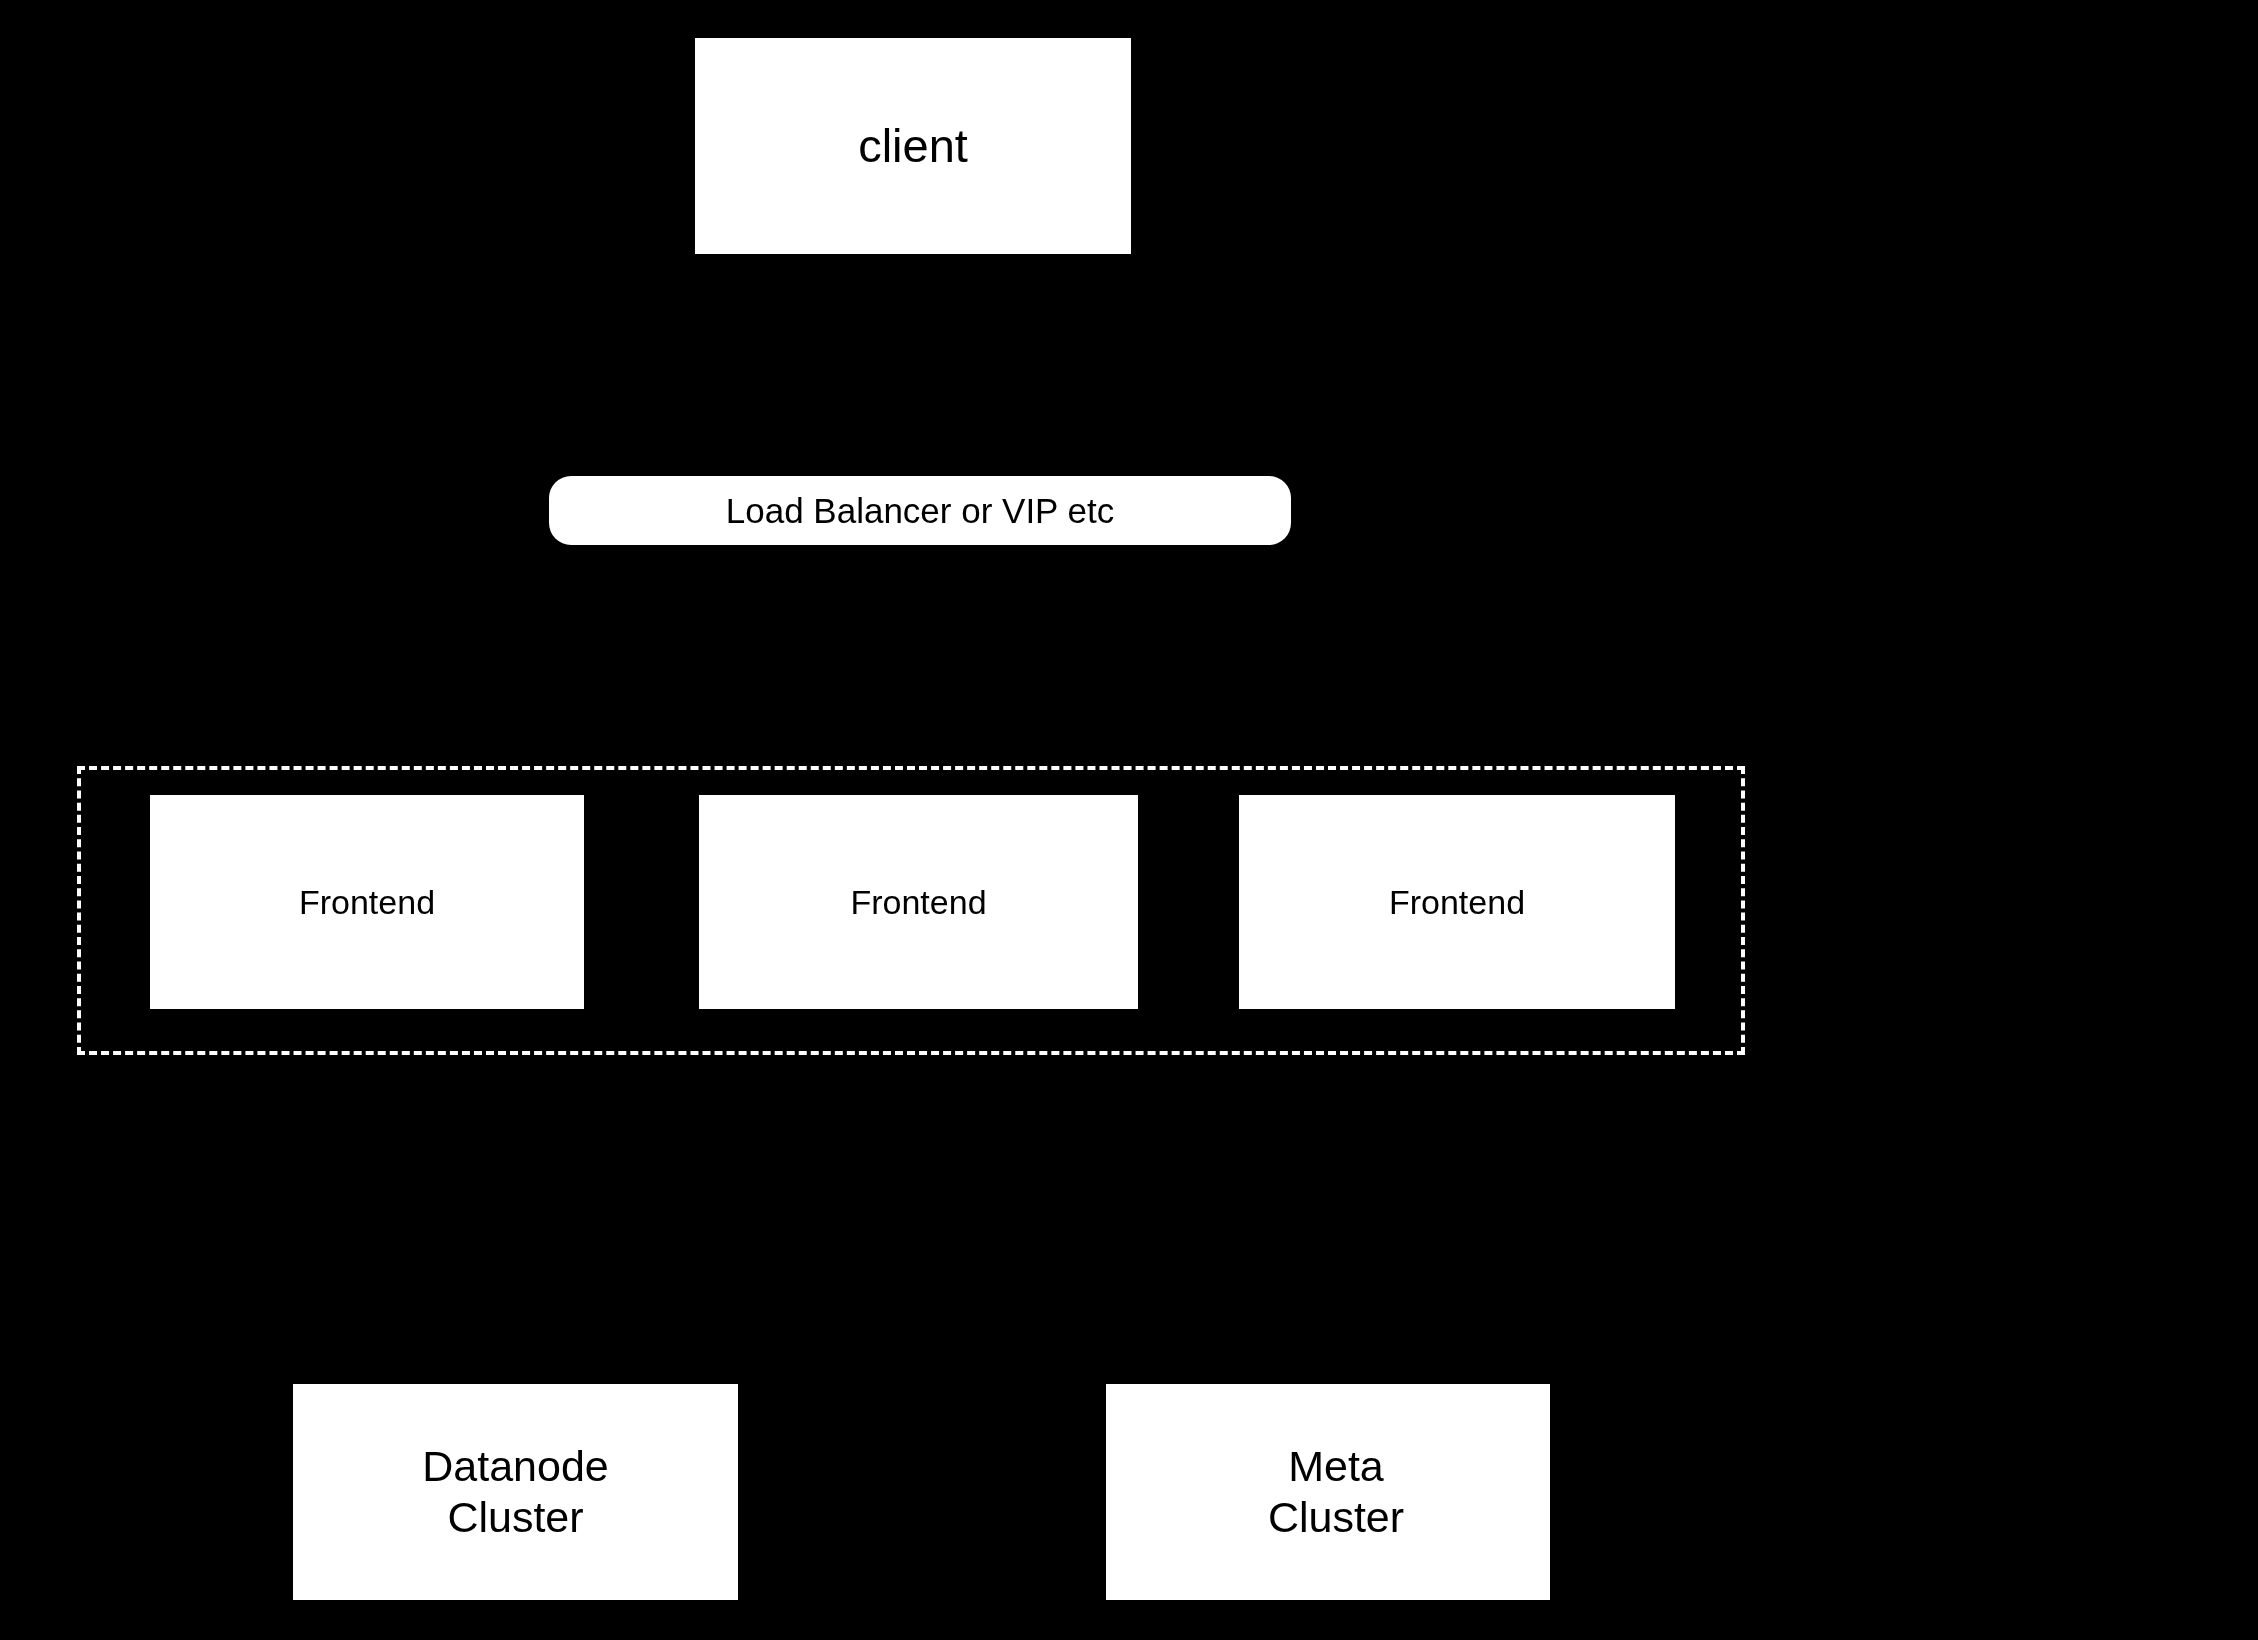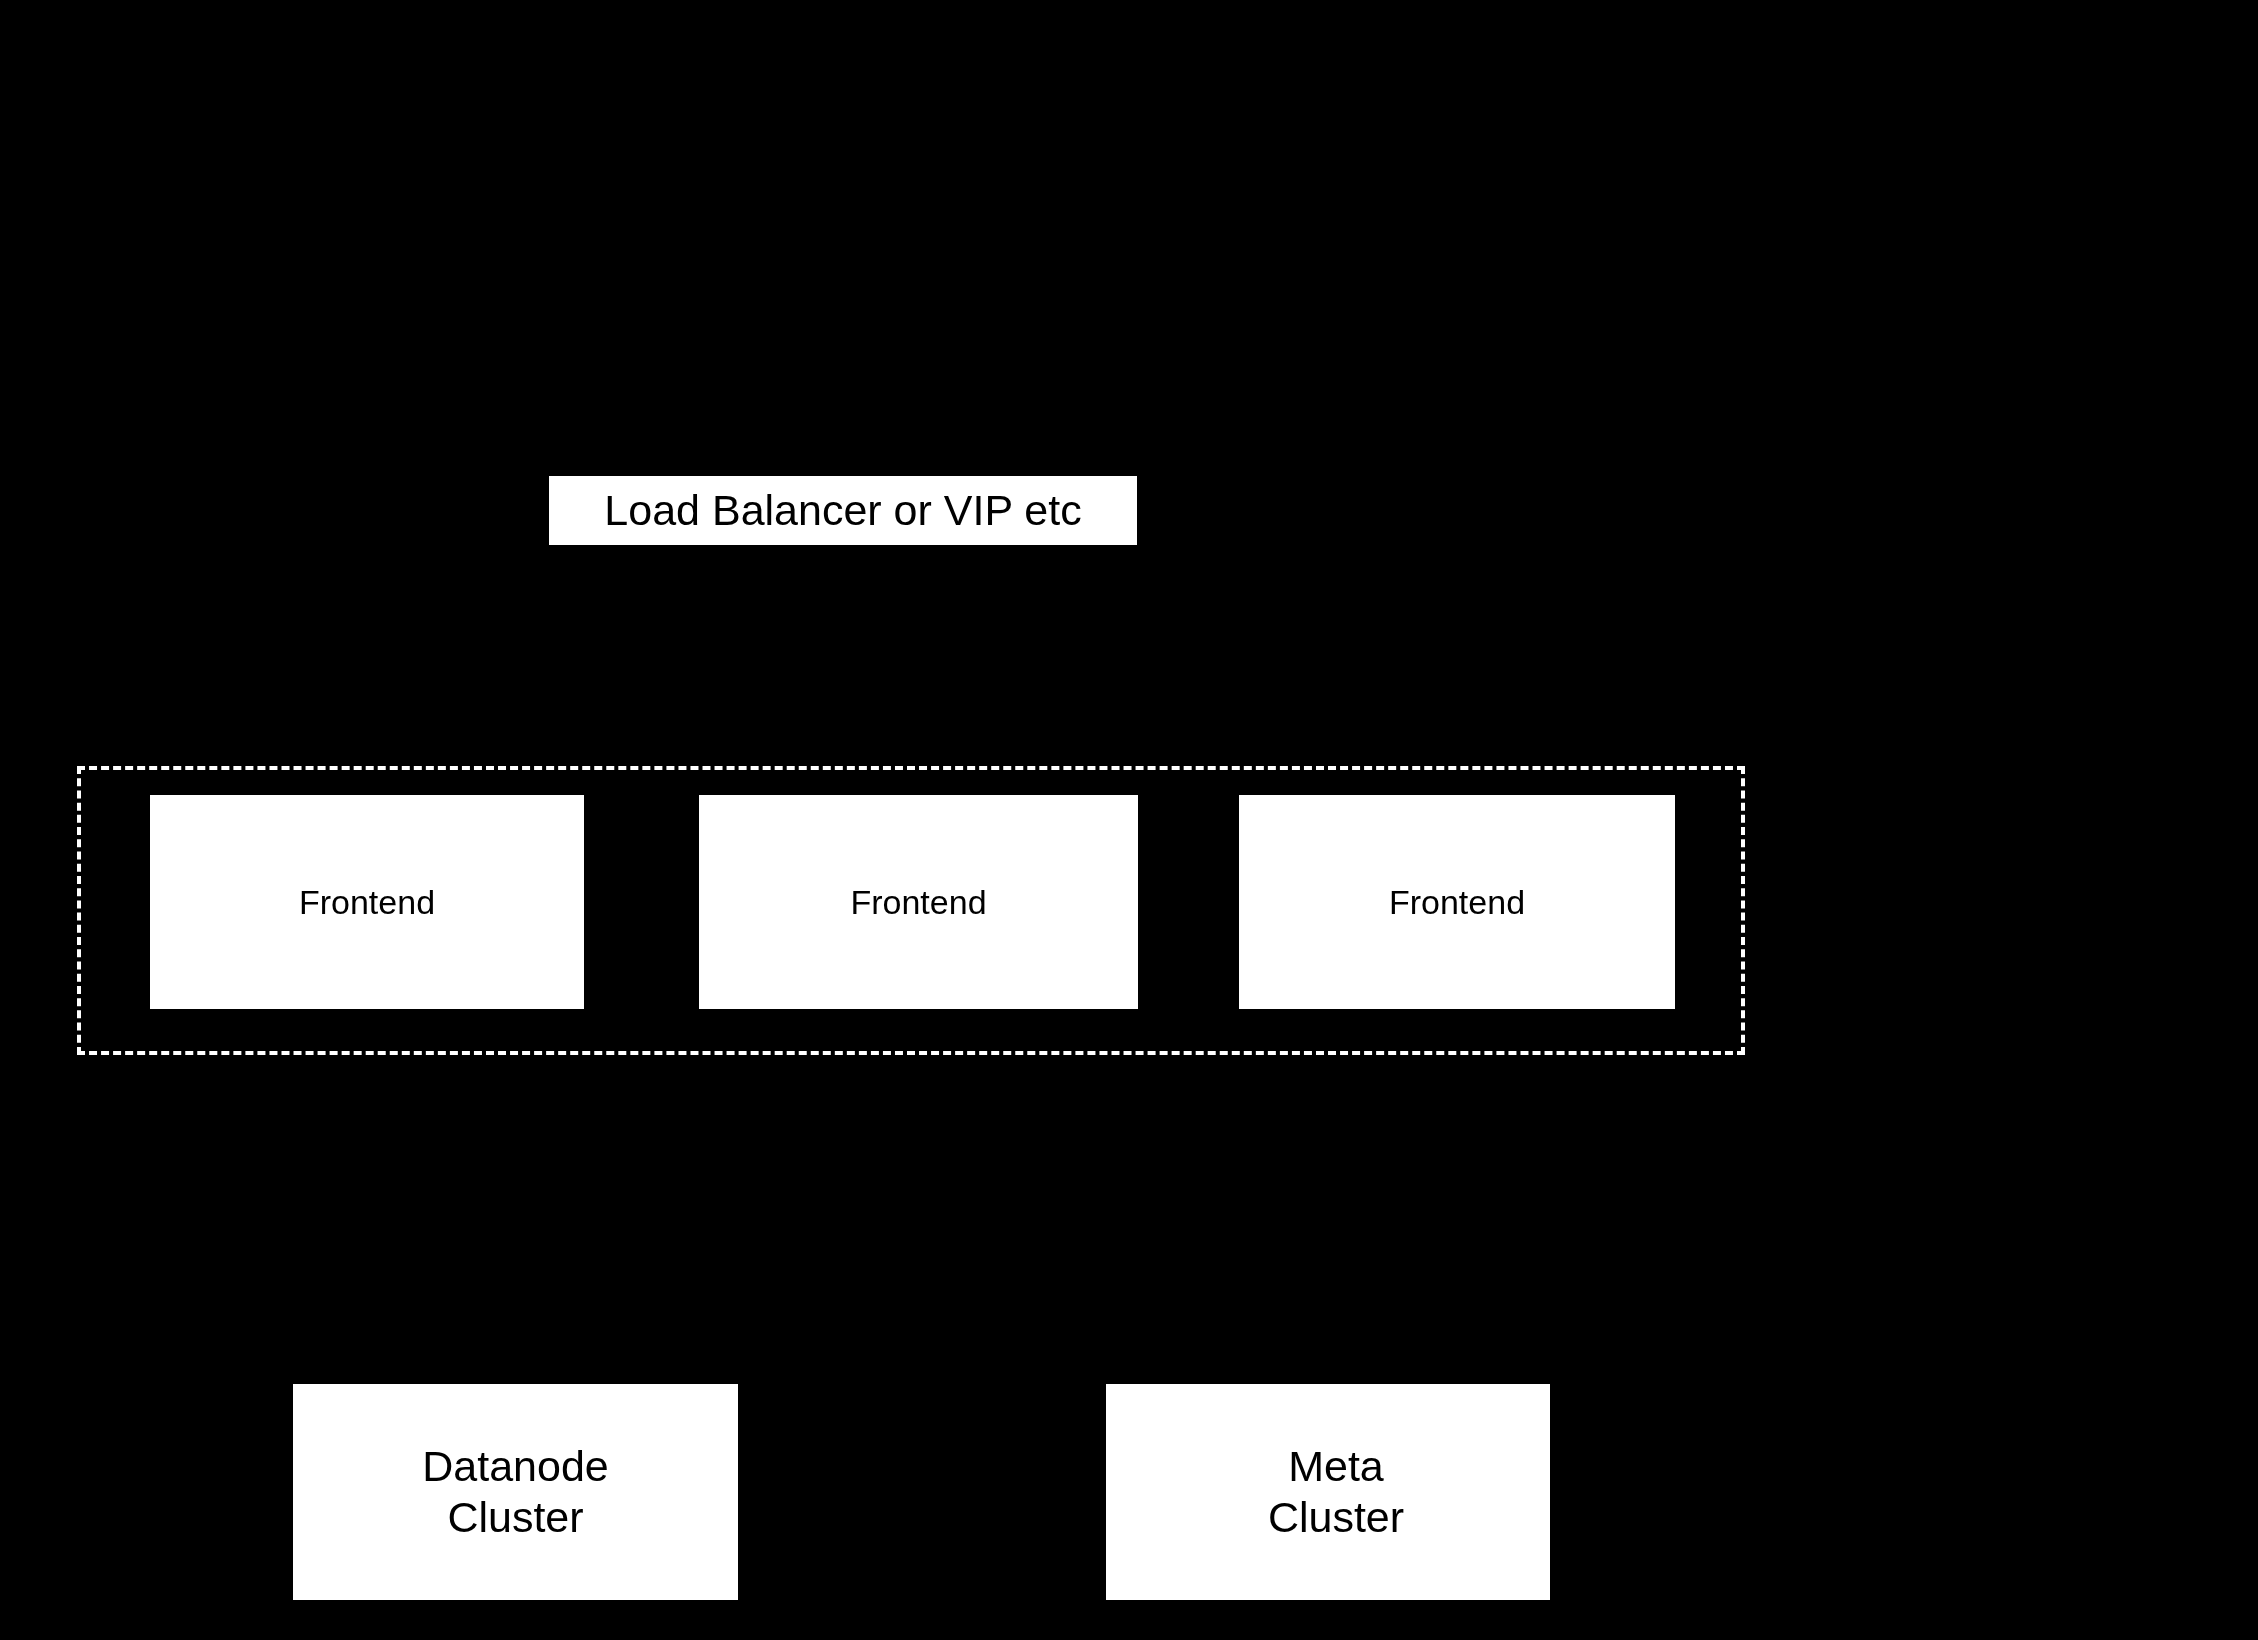--- a/index.html
+++ b/index.html
@@ -66,23 +66,24 @@
     top: 38px;
     width: 436px;
     height: 216px;
     font-size: 47px;
   }
   #client-label { pointer-events: none; }
 
   #lb-box {
     left: 549px;
     top: 476px;
-    width: 588px;
+    width: 742px;
     height: 69px;
-    font-size: 43px;
+    font-size: 35px;
+    border-radius: 22px;
   }
 
   #frontend-group {
     left: 77px;
     top: 766px;
     width: 1668px;
     height: 289px;
   }
 
   .frontend-box {
@@ -105,20 +106,23 @@
   .node-label {
     display: block;
     width: 100%;
   }
 </style>
 </head>
 <body>
 
 <div id="canvas">
 
+  <div class="node fill-plain" id="client-box">
+    <span class="node-label" id="client-label">client</span>
+  </div>
 
   <div class="node fill-plain" id="lb-box">
     <span class="node-label">Load Balancer or VIP etc</span>
   </div>
 
   <div class="node group-dashed" id="frontend-group"></div>
 
   <div class="node fill-stroke frontend-box" id="frontend-box-1">
     <span class="node-label">Frontend</span>
   </div>

